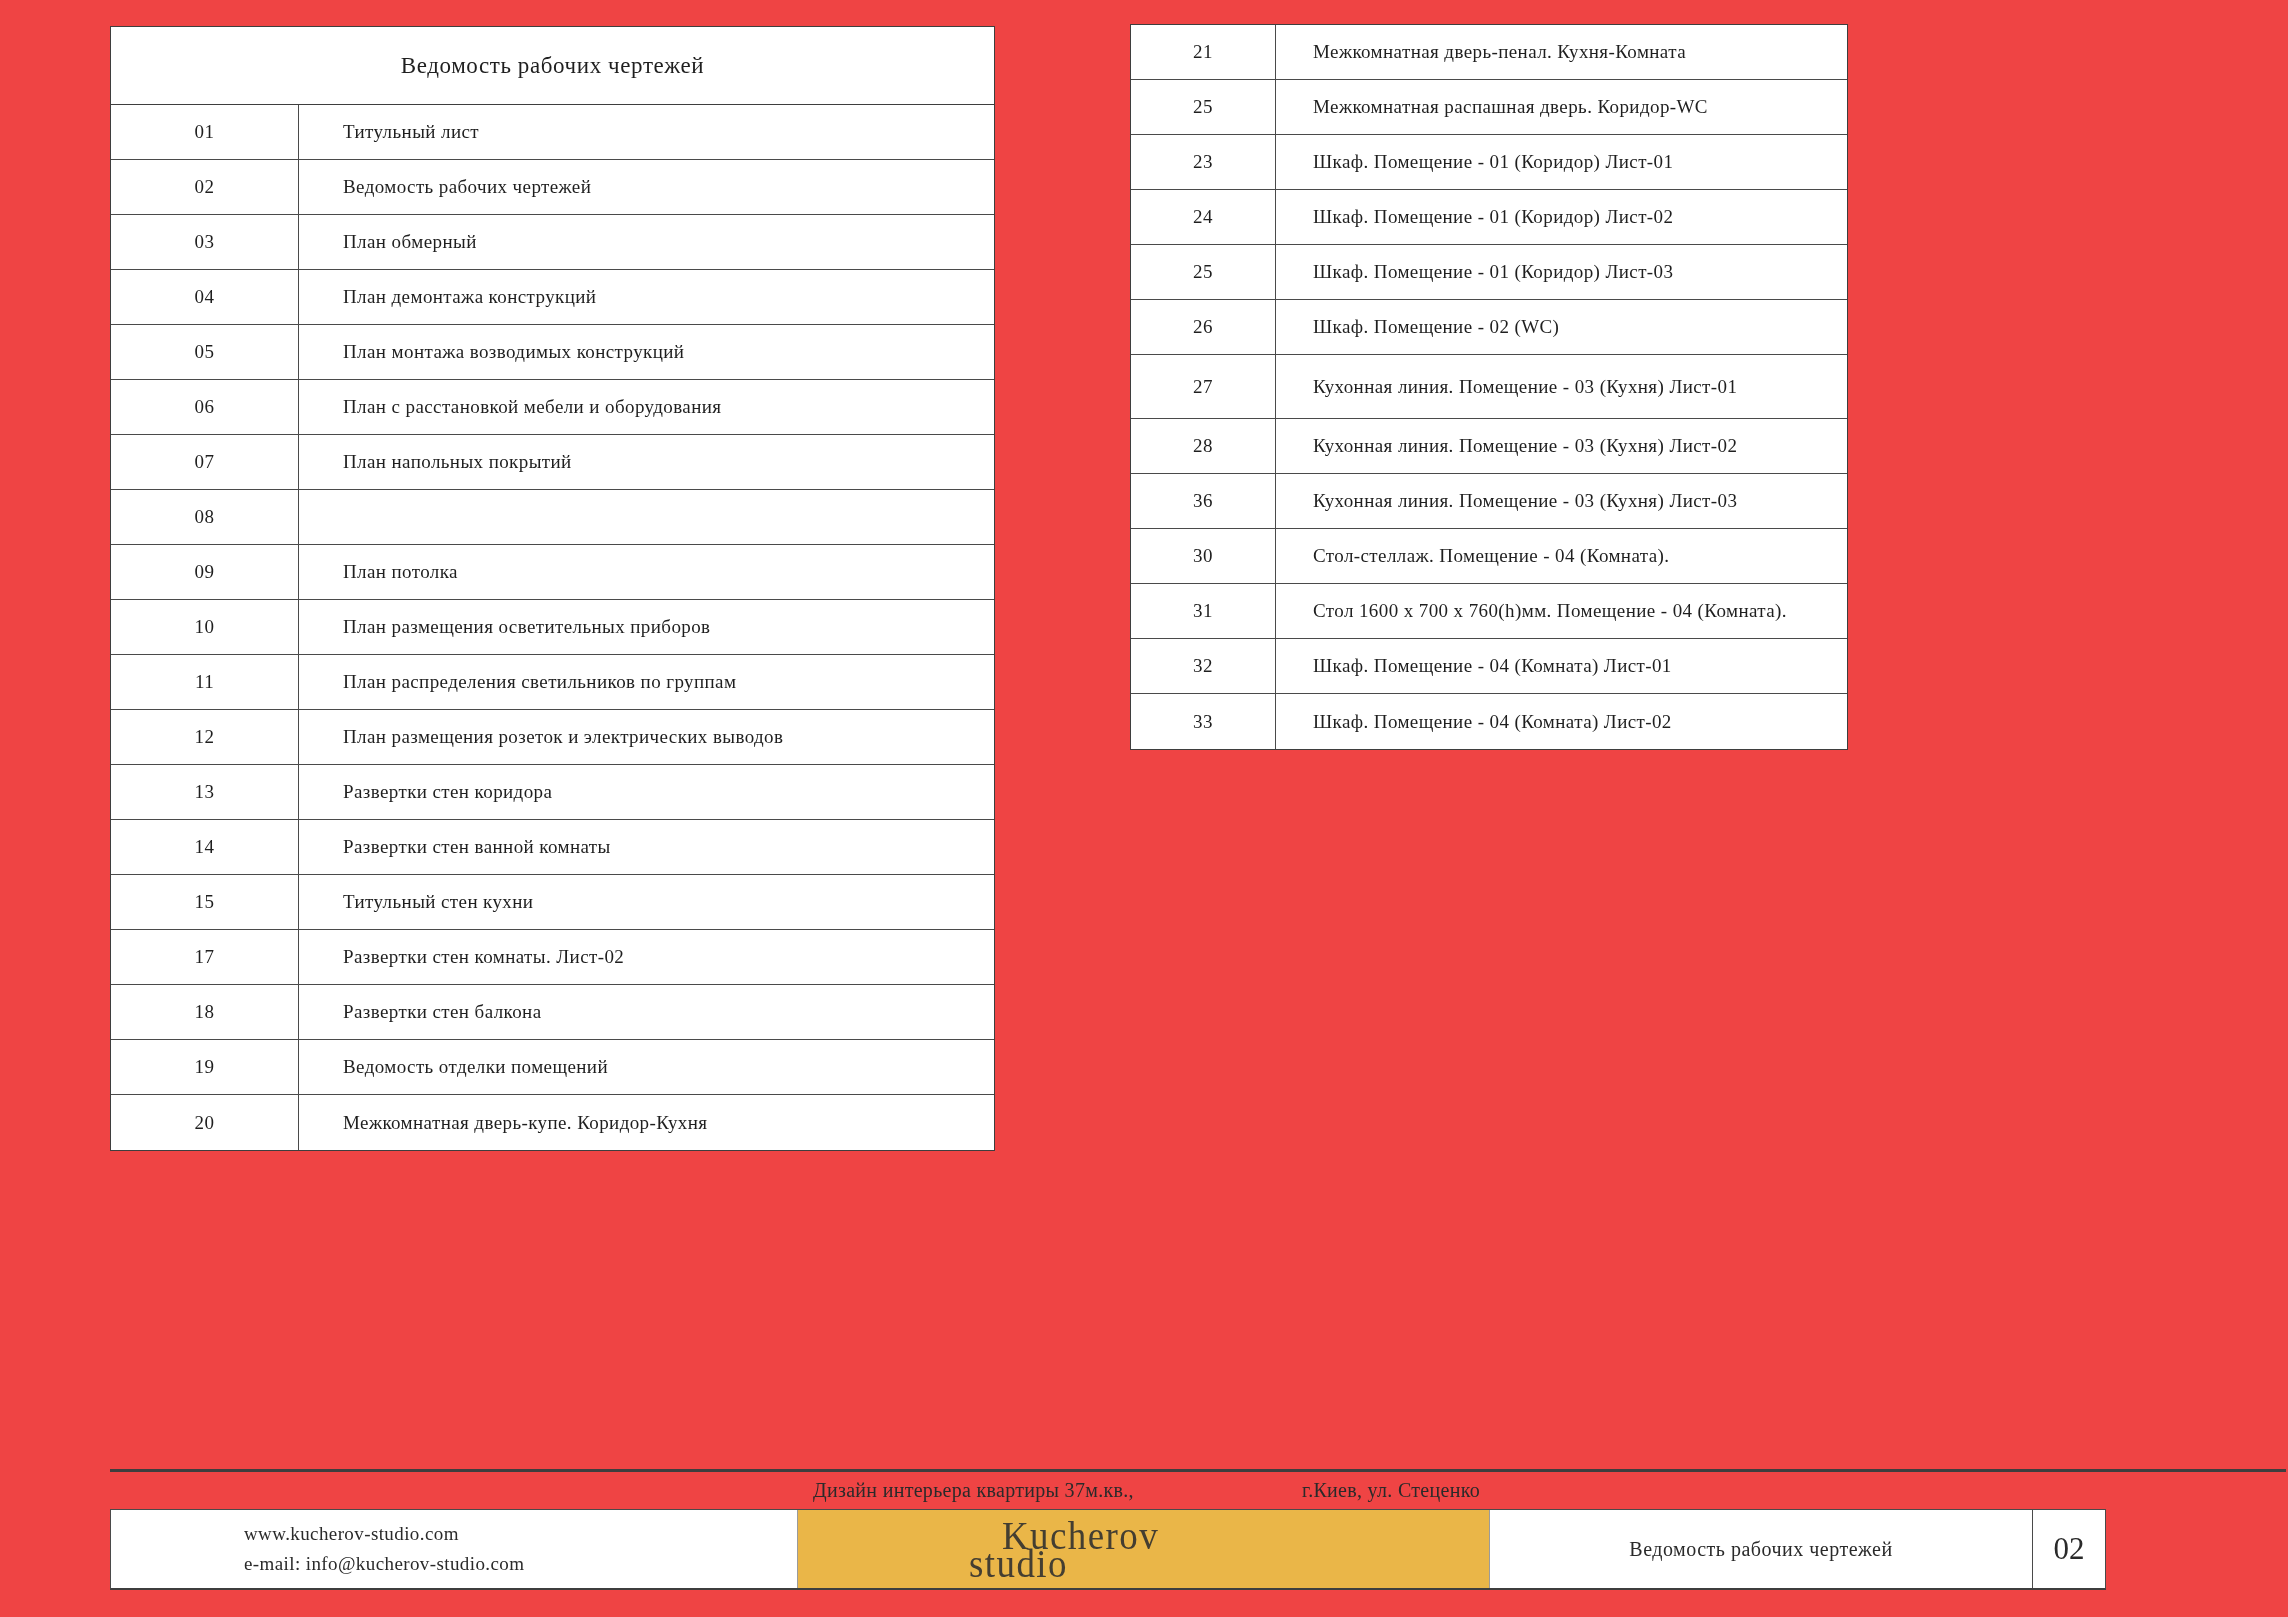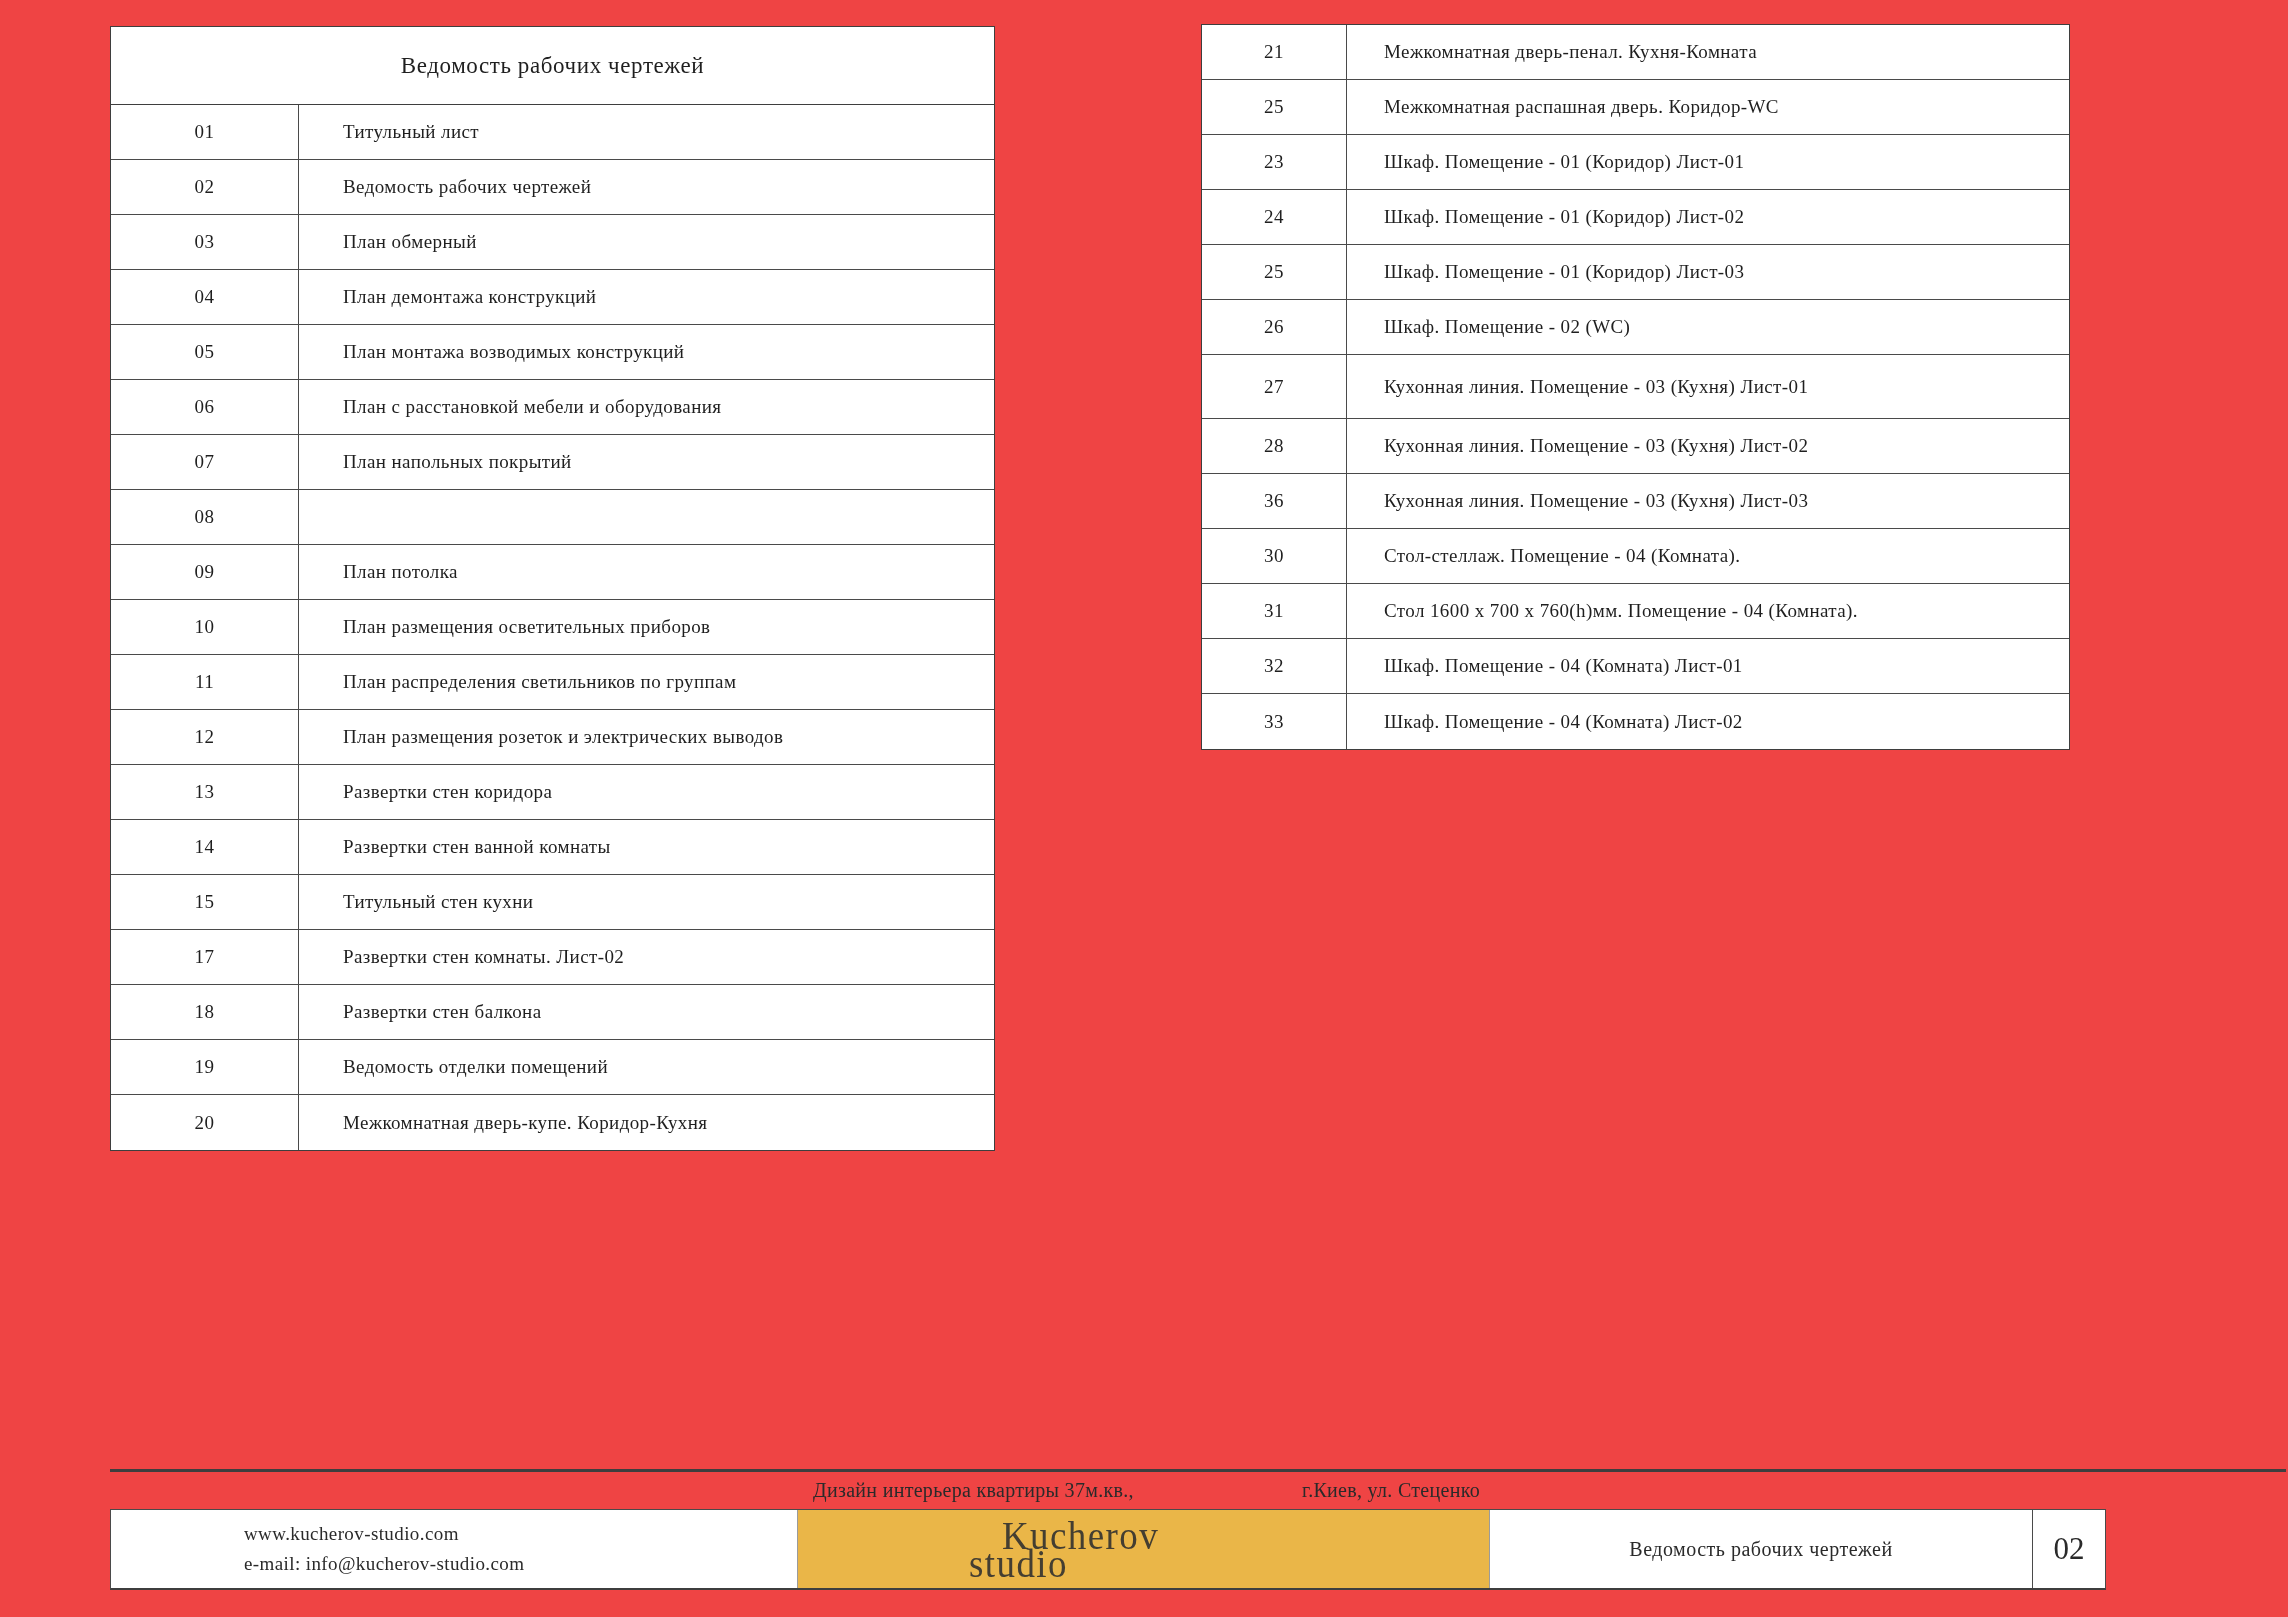--- a/index.html
+++ b/index.html
@@ -12,21 +12,21 @@
     overflow:hidden;
   }
   
   .reg-table{
     position:absolute;
     border:1.9px solid #3e3e3e;
     box-sizing:border-box;
     background:#fff;
   }
   .reg-left{left:110px;top:26px;width:885px;}
-  .reg-right{left:1201px;top:24px;width:869px;}
+  .reg-right{left:1130px;top:24px;width:718px;}
   .lt-header{
     height:78px;
     border-bottom:1.9px solid #3e3e3e;
     display:flex;align-items:center;justify-content:center;
     font-size:23px;letter-spacing:0.6px;
     box-sizing:border-box;
   }
   .t-row{
     display:flex;
     border-bottom:1.9px solid #4a4a4a;

